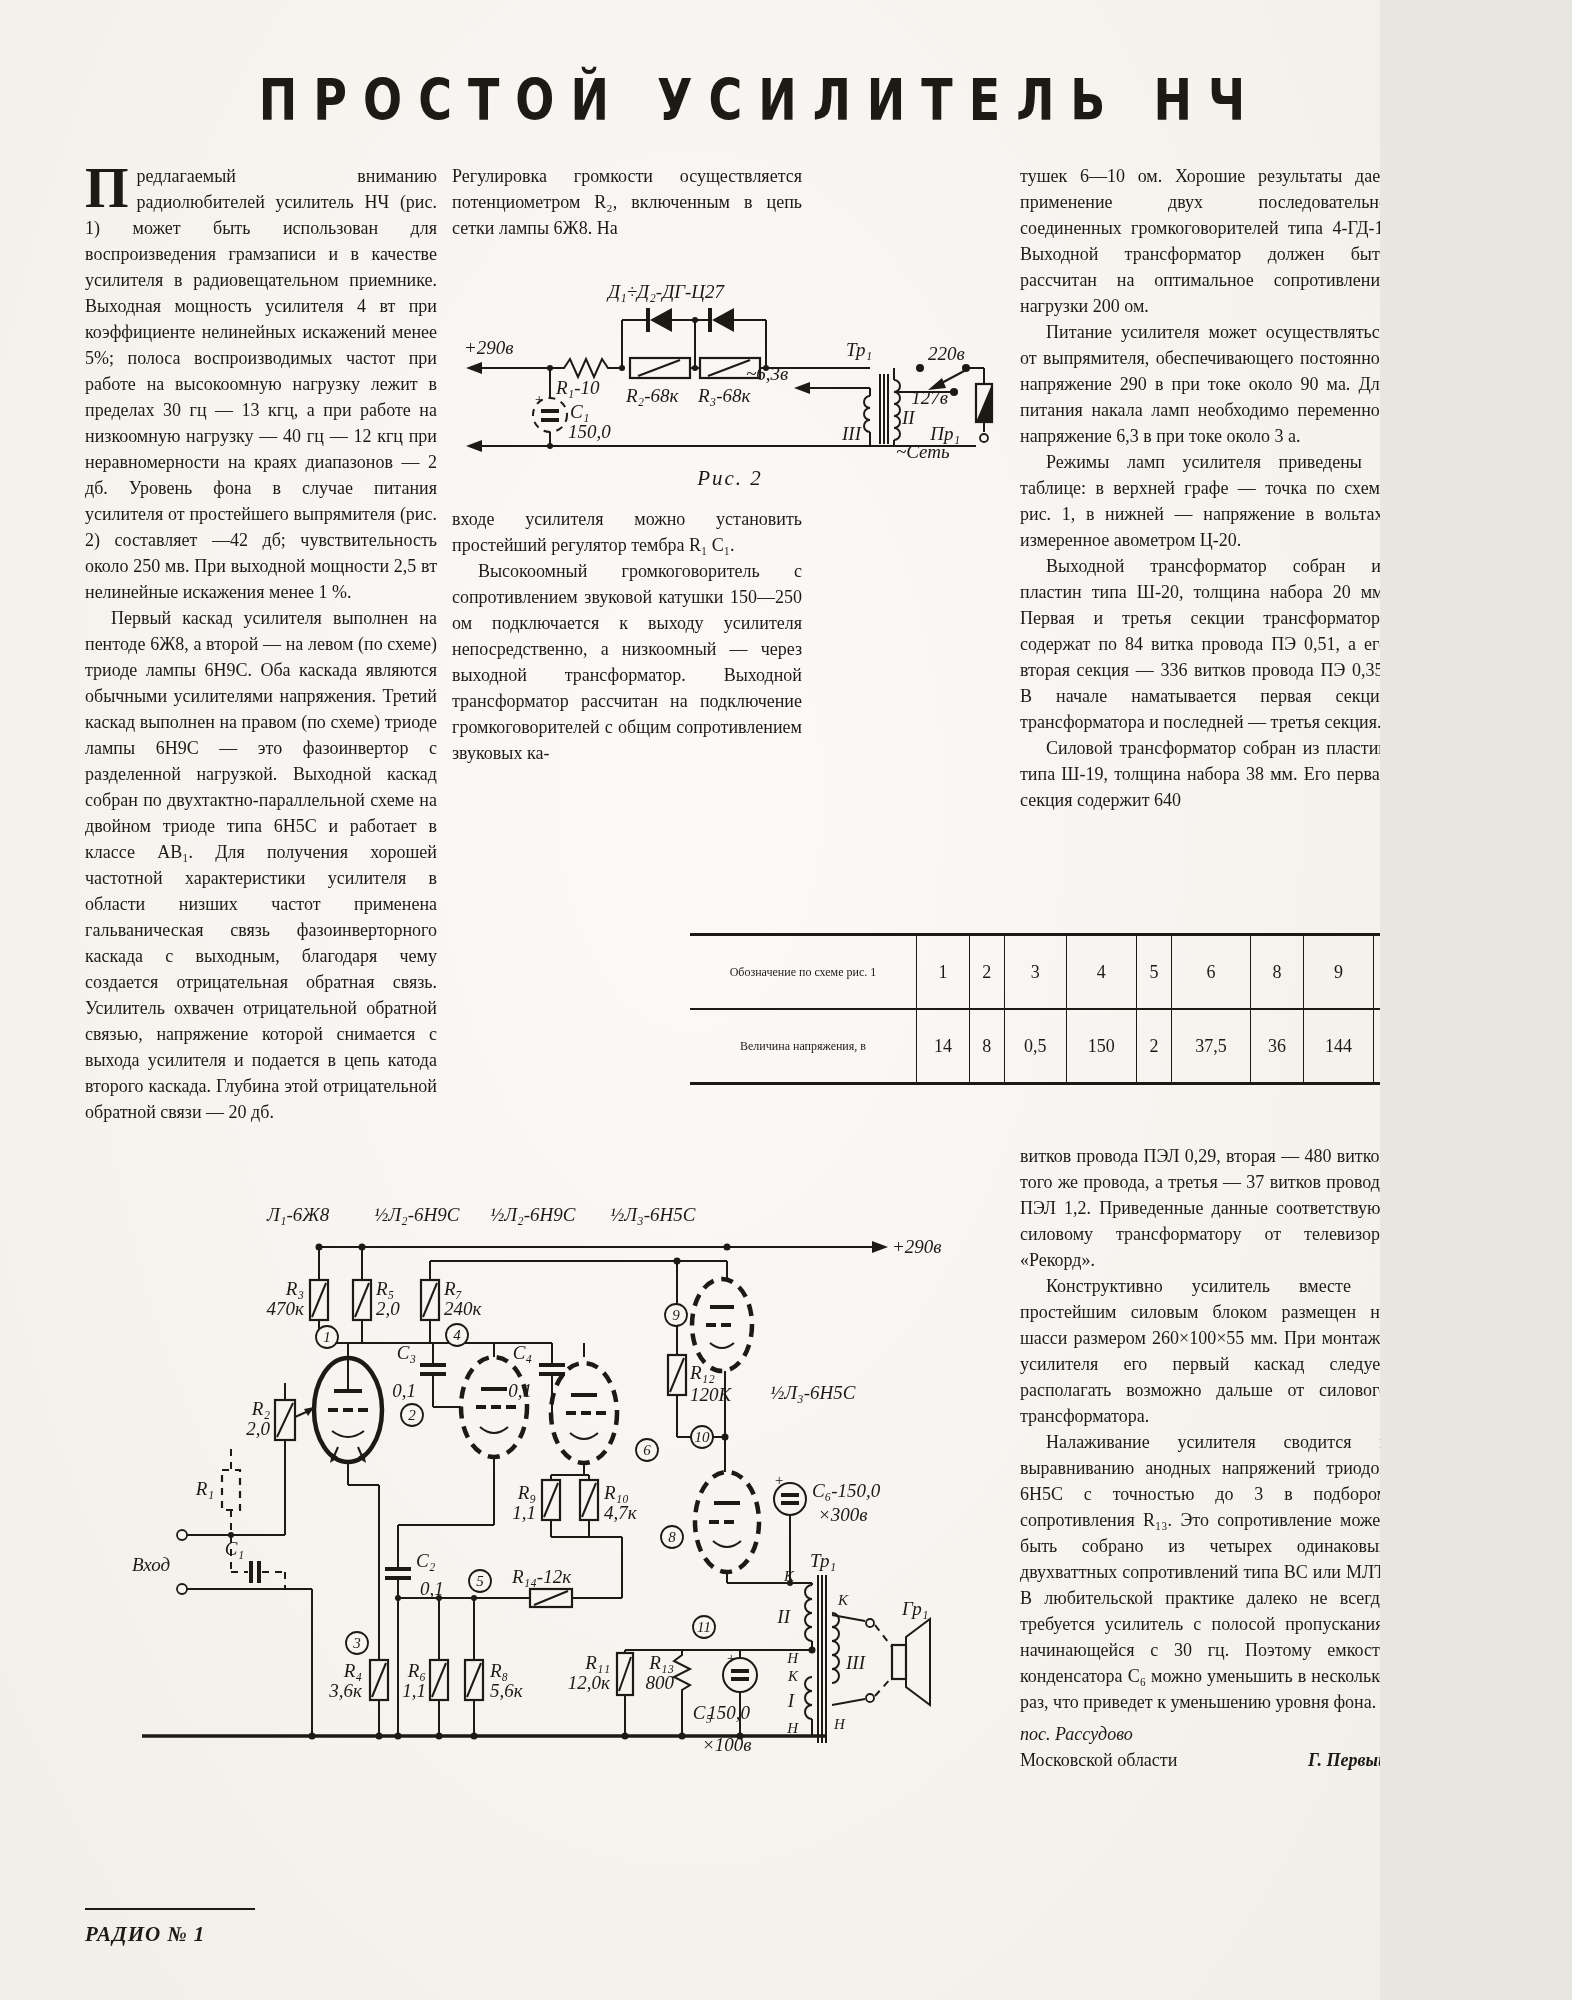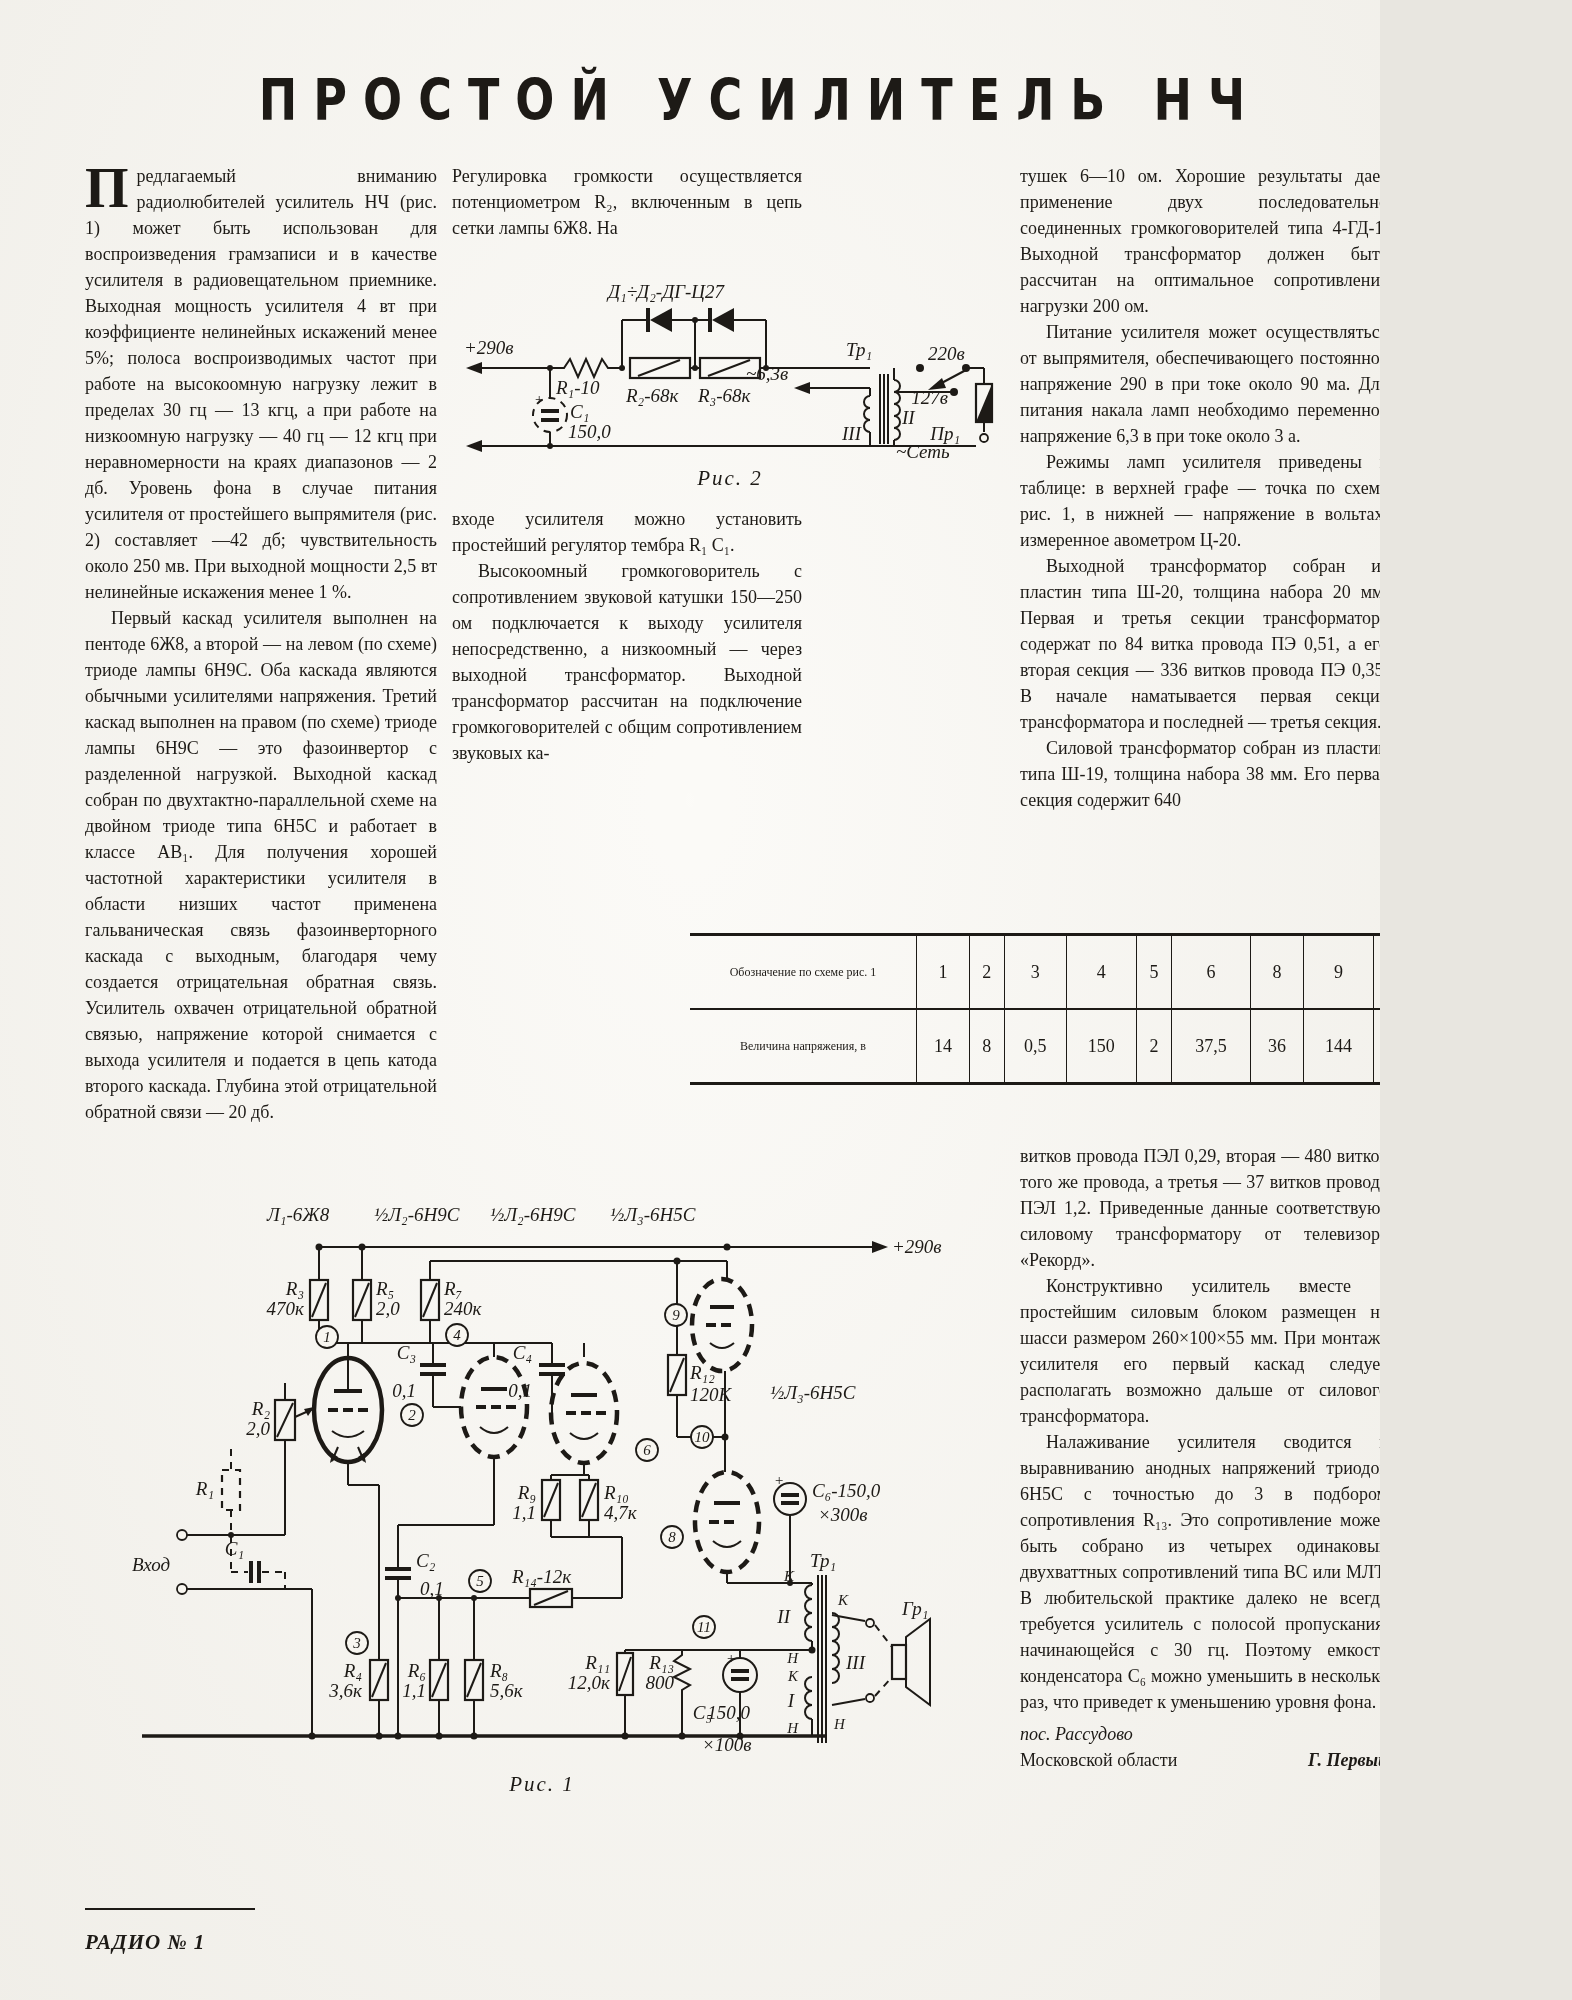--- a/index.html
+++ b/index.html
@@ -19,21 +19,21 @@
   .tbl-caption{text-align:right;font-size:18px;letter-spacing:6px;padding-right:10px;margin-bottom:12px;}
   table.data{border-collapse:collapse;width:100%;border-top:3px solid #1d1a16;border-bottom:3px solid #1d1a16;}
   table.data td,table.data th{border-left:1.5px solid #1d1a16;text-align:center;font-weight:normal;
       font-size:18px;padding:0 4px;height:72px;}
   table.data th{border-left:none;width:218px;font-size:12px;line-height:24px;}
   table.data tr+tr td, table.data tr+tr th{border-top:2.5px solid #1d1a16;}
   .byline1{font-style:italic;margin-top:6px;}
   .byline2{display:flex;justify-content:space-between;}
   .byline2 .author{font-weight:bold;font-style:italic;}
   .footer-left{position:absolute;left:85px;top:1908px;width:170px;border-top:2.5px solid #1d1a16;
-      font-style:italic;font-weight:bold;font-size:21px;padding-top:20px;letter-spacing:1px;}
+      font-style:italic;font-weight:bold;font-size:21px;padding-top:12px;letter-spacing:1px;}
   .footer-right{position:absolute;left:1398px;top:1894px;width:88px;border-top:2.5px solid #1d1a16;
       font-weight:bold;font-size:24px;padding-top:10px;text-align:right;}
   svg{overflow:visible;}
   svg text{font-family:"Liberation Serif","DejaVu Serif",serif;font-style:italic;font-size:19px;fill:#1d1a16;}
   svg text.small{font-size:15px;}
   svg .wire{stroke:#1d1a16;stroke-width:2;fill:none;}
   svg .thick{stroke:#1d1a16;stroke-width:3.5;fill:none;}
   svg .tube{stroke:#1d1a16;stroke-width:4.5;fill:none;}
   svg .tube.dashed{stroke-dasharray:12 8;}
   svg .dash{stroke-dasharray:7 6;}
@@ -489,18 +489,17 @@
           <text class="small" x="590" y="357" text-anchor="middle">8</text>
         <circle class="node-circle" cx="594" cy="130" r="11"></circle>
           <text class="small" x="594" y="135" text-anchor="middle">9</text>
         <circle class="node-circle" cx="620" cy="252" r="11"></circle>
           <text class="small" x="620" y="257" text-anchor="middle">10</text>
         <circle class="node-circle" cx="622" cy="442" r="11"></circle>
           <text class="small" x="622" y="447" text-anchor="middle">11</text>
       </g>
     </svg>
   </div>
-  <div class="figcaption" style="left:82px;top:1772px;width:920px;">Рис. 1</div>
 
   <div class="footer-left">РАДИО № 1</div>
   <div class="footer-right">53</div>
 
 </div>
 
 </body></html>

